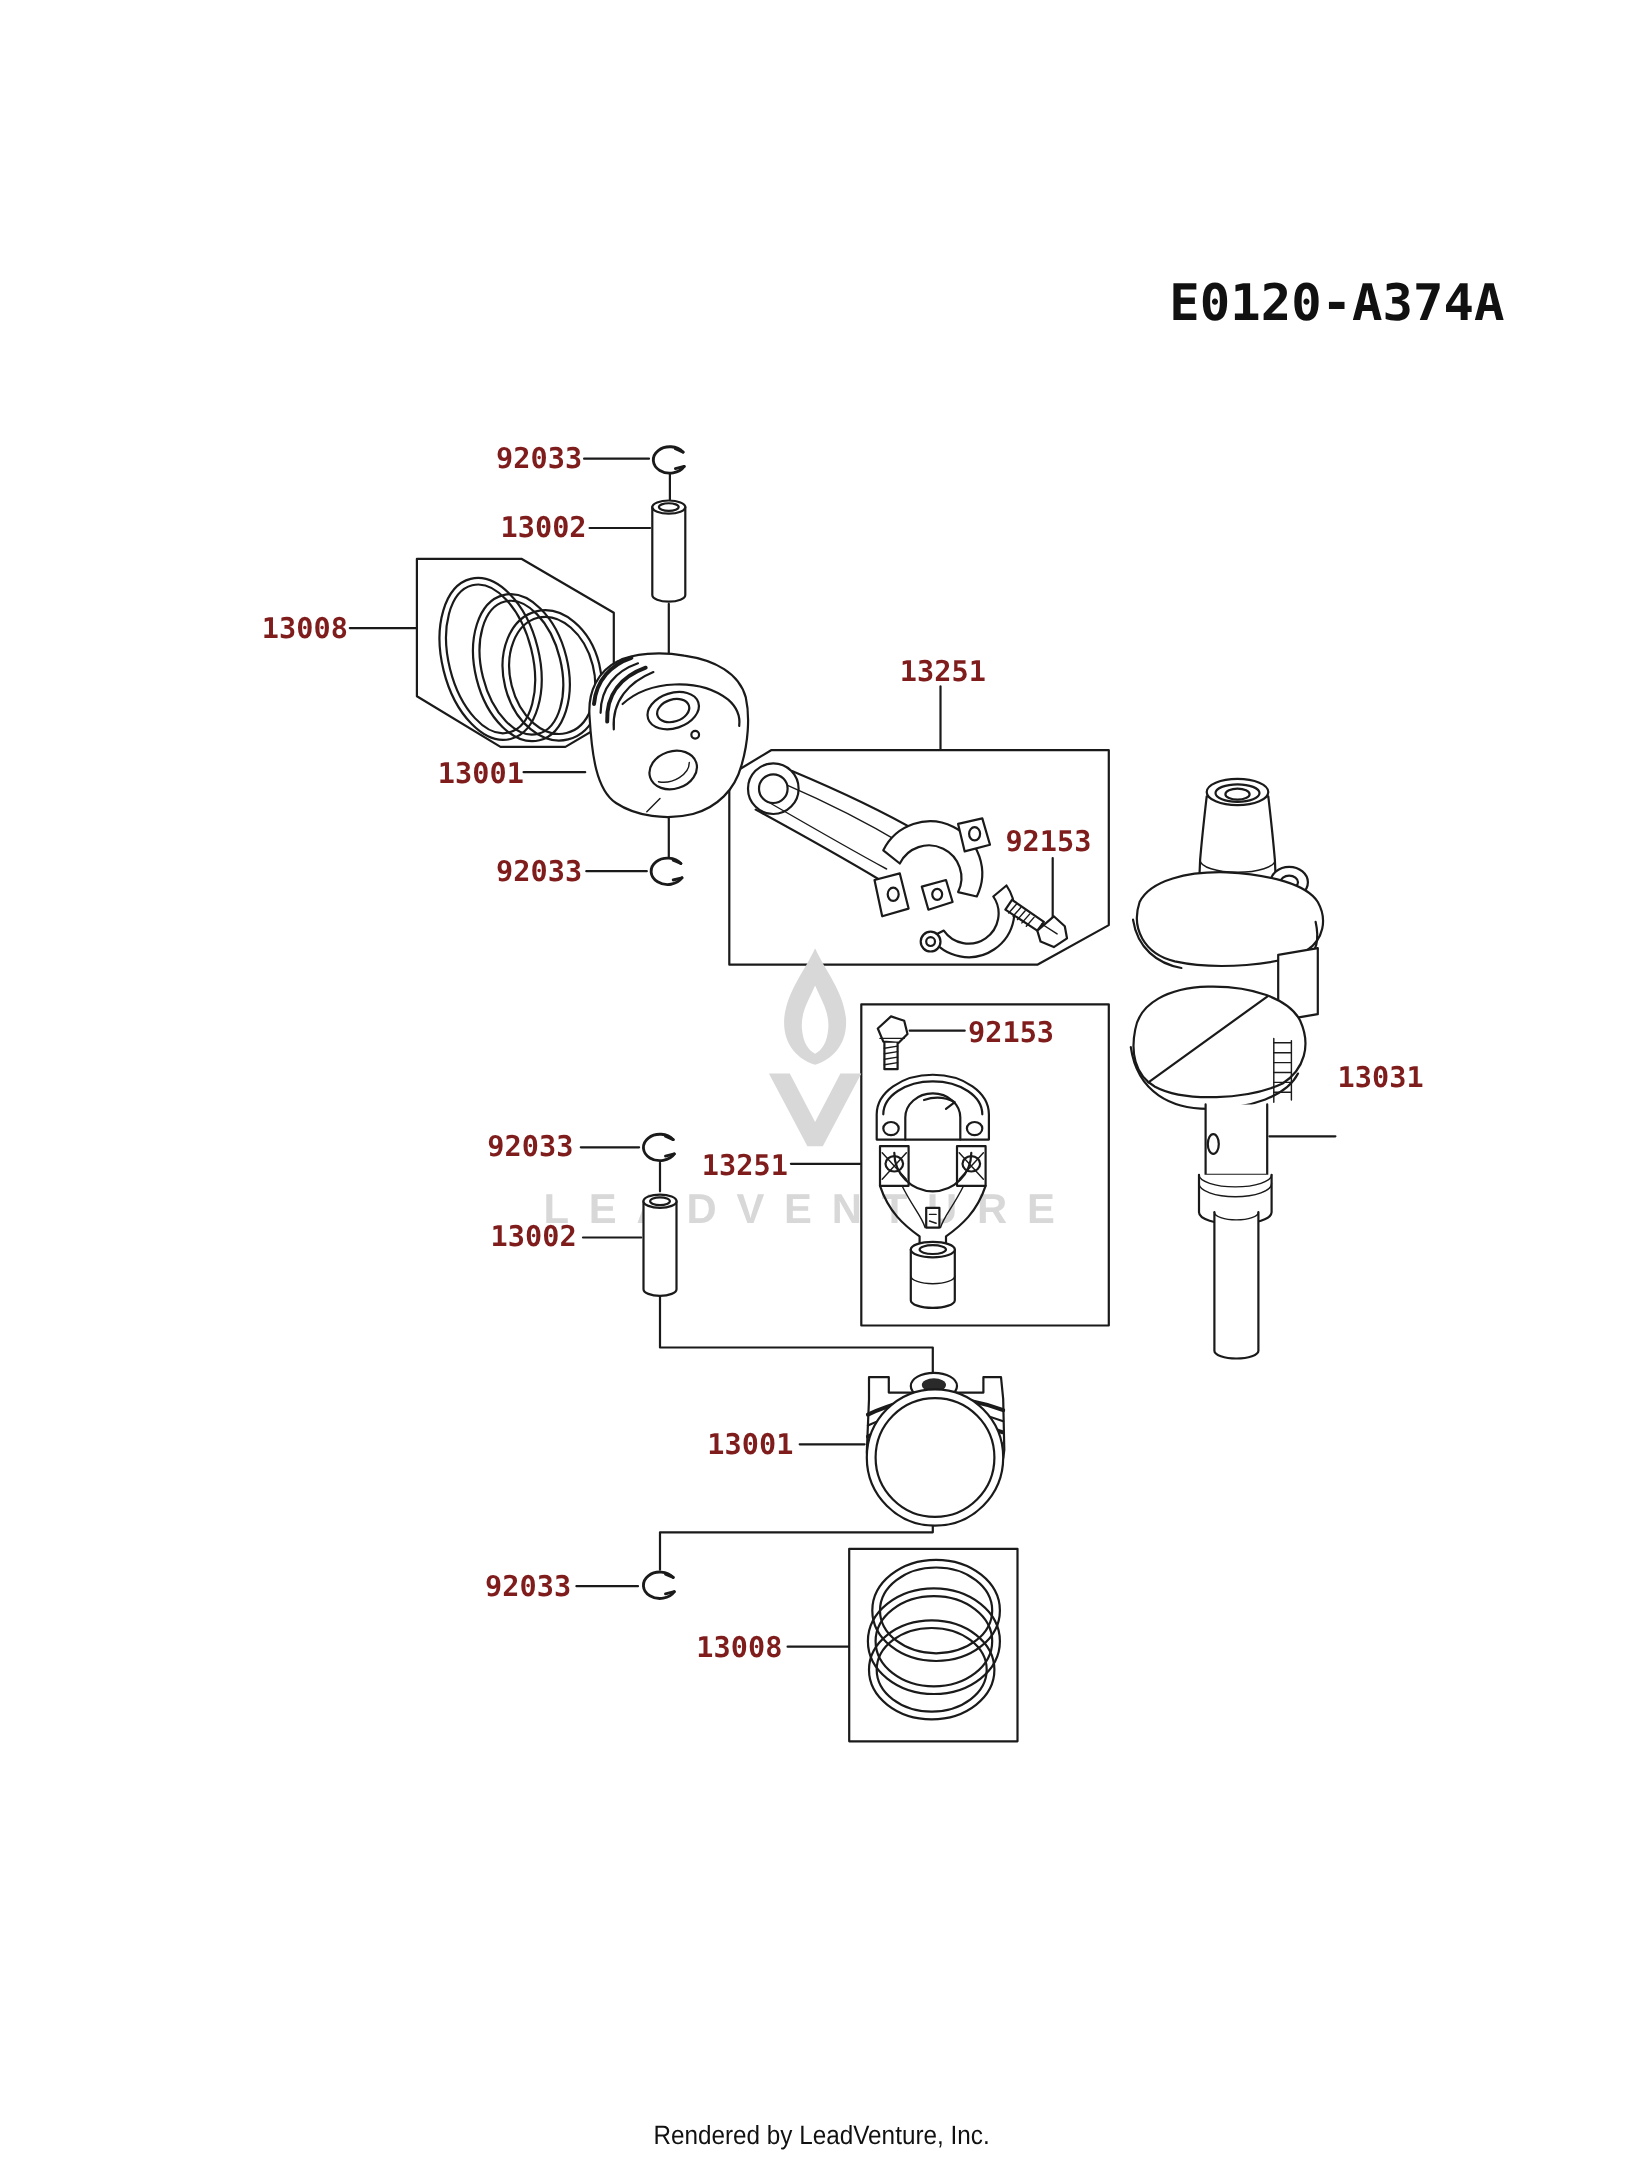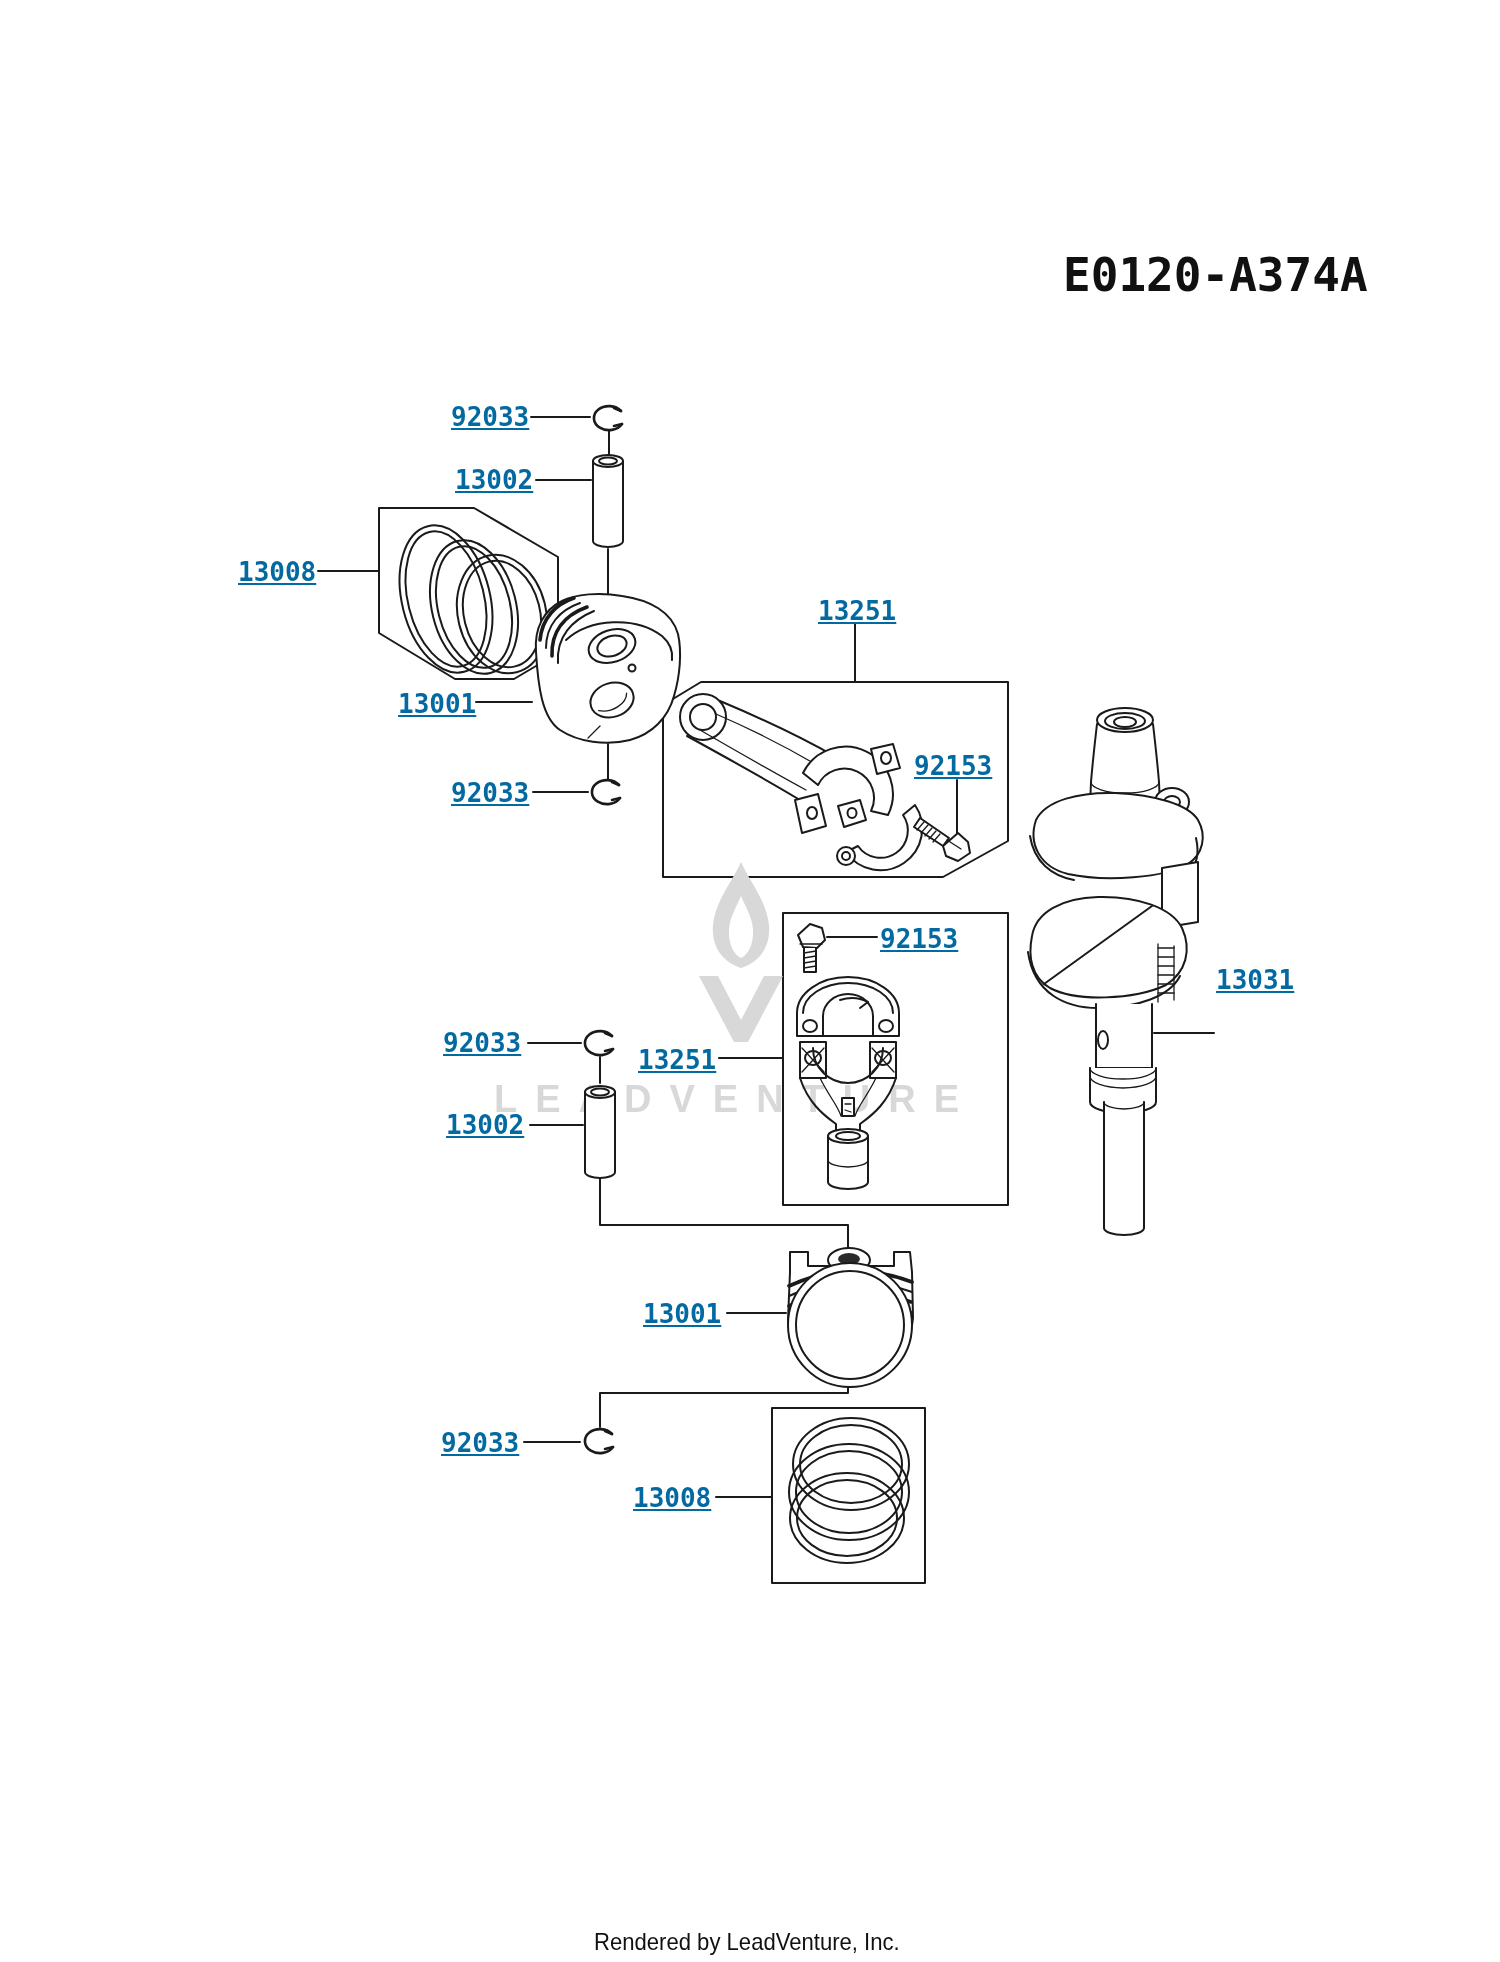--- a/index.html
+++ b/index.html
@@ -1,19 +1,19 @@
 <!DOCTYPE html>
 <html><head>
 <meta charset="utf-8">
 <style>
   html,body{margin:0;padding:0;background:#fff;}
   #page{position:relative;width:1500px;height:1962px;background:#fff;overflow:hidden;
         font-family:"Liberation Sans",sans-serif;}
   .lbl{position:absolute;font-family:"DejaVu Sans Mono",monospace;font-weight:bold;
-       font-size:26px;color:#0369a1;letter-spacing:0px;white-space:nowrap;line-height:1;text-decoration:underline;}
+       font-size:26px;color:#7f1d1d;letter-spacing:0px;white-space:nowrap;line-height:1;}
   .code{position:absolute;left:1063px;top:252px;font-family:"DejaVu Sans Mono",monospace;
         font-weight:bold;font-size:46px;color:#111;white-space:nowrap;line-height:1;}
   .footer{position:absolute;left:594px;top:1928px;font-size:24px;color:#111;
           font-family:"Liberation Sans",sans-serif;transform:scaleX(.92);transform-origin:left top;
           white-space:nowrap;}
   svg{position:absolute;left:0;top:0;}
   .ln{stroke:#1a1a1a;stroke-width:2;fill:none;stroke-linejoin:round;stroke-linecap:round;}
   .w{fill:#fff;}
   .thk{stroke-width:3.6;}
   .thin{stroke-width:1.3;}

